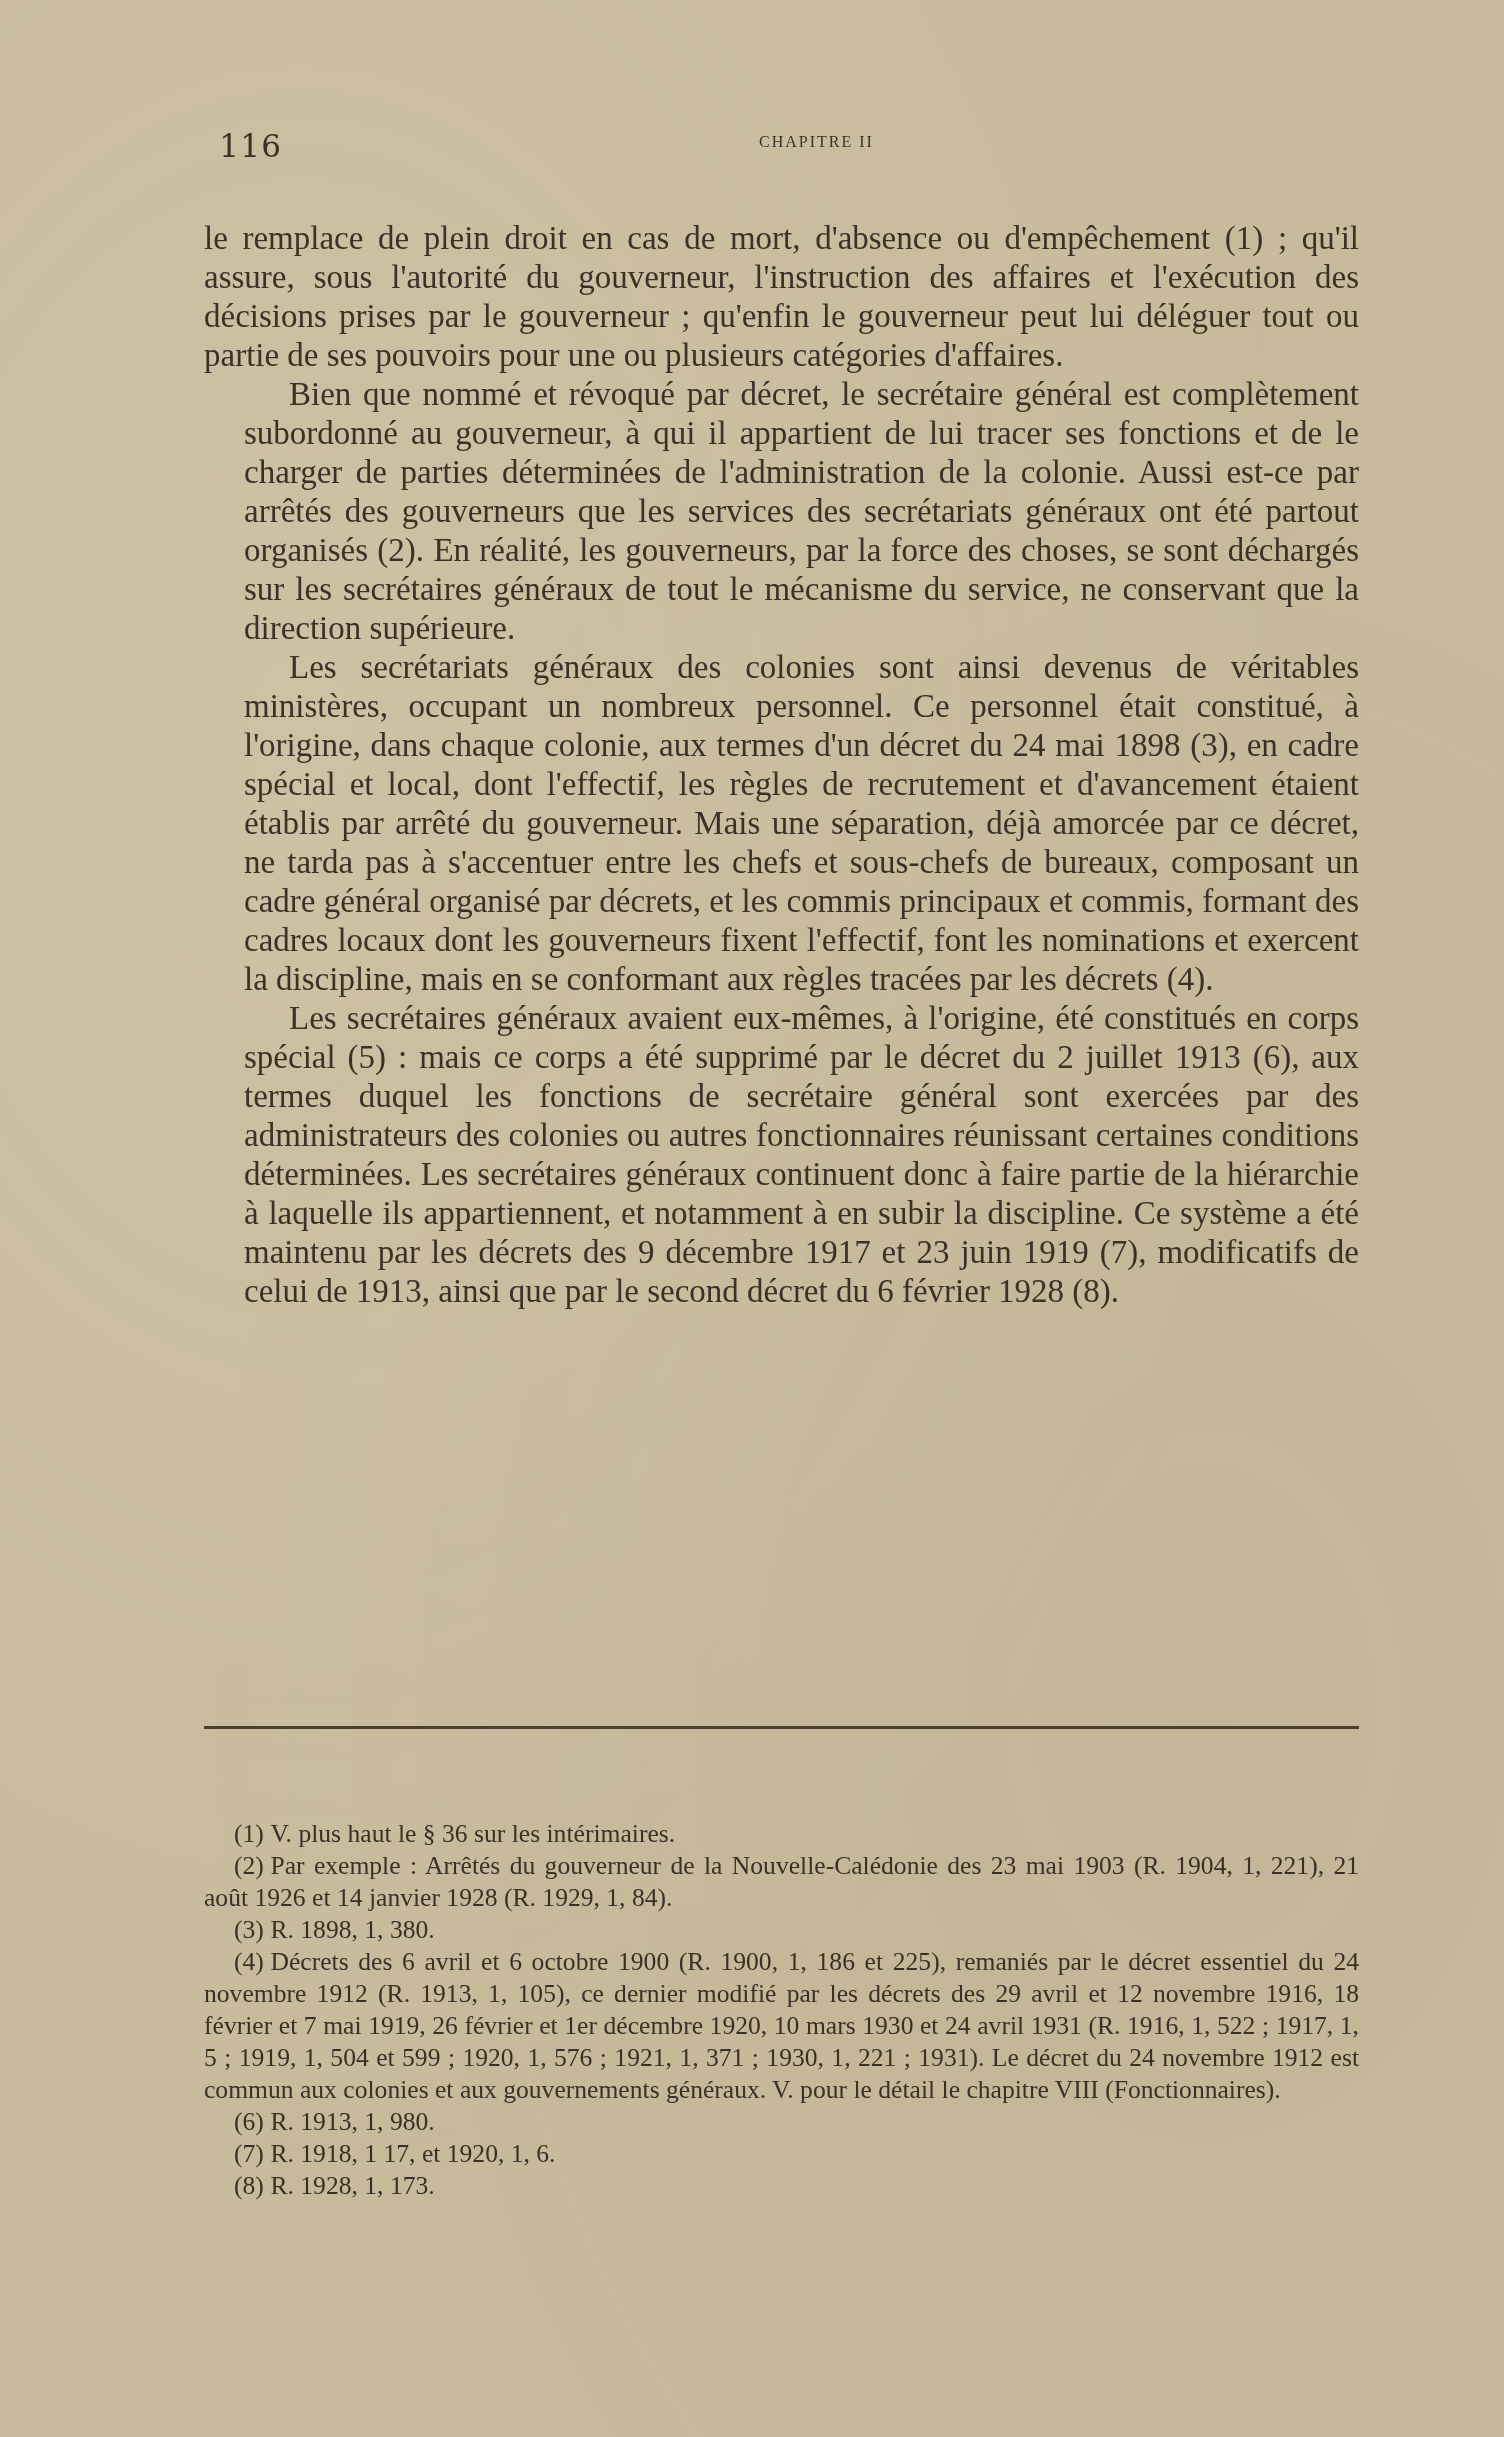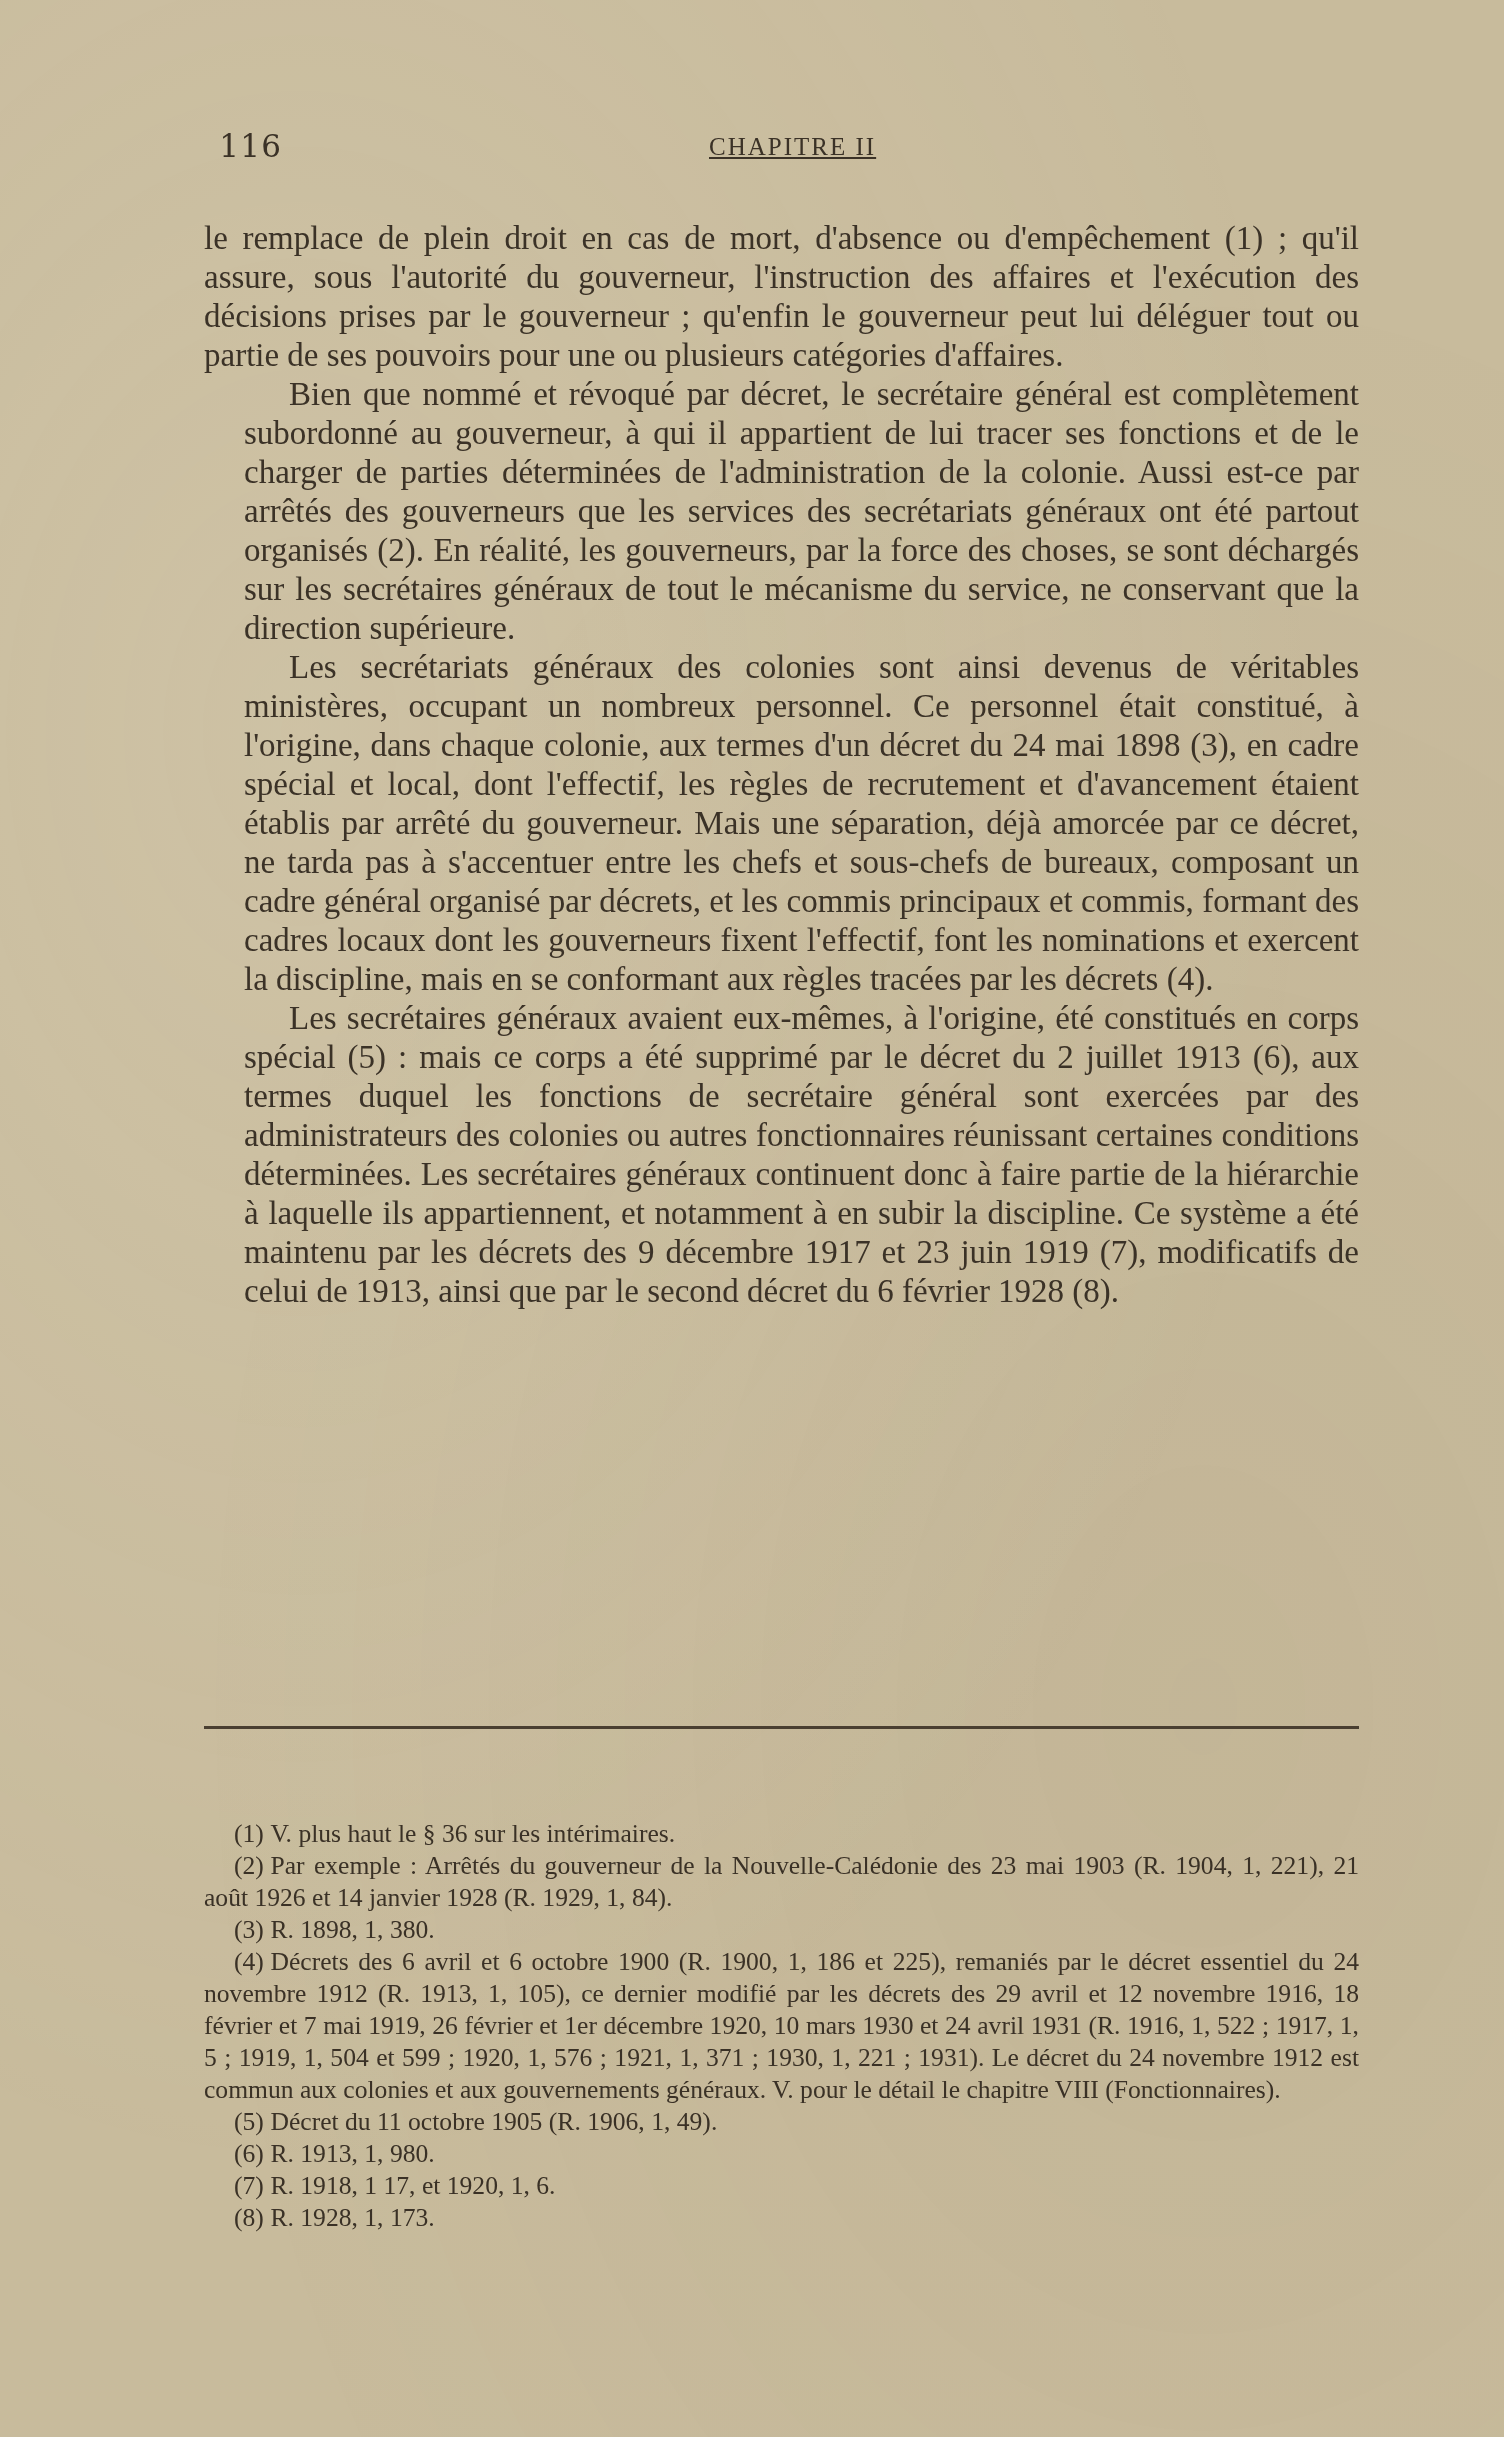--- a/index.html
+++ b/index.html
@@ -35,26 +35,25 @@
   .page-number {
     position: absolute;
     left: 5.2px;
     top: 0;
     font-size: 31px;
     letter-spacing: 1.3px;
     font-family: "DejaVu Serif", serif;
   }
   .chapter-title {
     position: absolute;
-    left: 495px;
+    left: 545px;
     top: 5.2px;
-    font-size: 25px;
+    font-size: 16px;
     letter-spacing: 2px;
     font-family: "Liberation Serif", serif;
-    text-decoration: underline;
   }
   .body-text {
     position: absolute;
     top: 219px;
     left: 0;
     width: 1155px;
     font-family: "Liberation Serif", serif;
     font-size: 33px;
     line-height: 39px;
     text-align: justify;
@@ -112,20 +111,19 @@
     <p class="indent">Les secrétaires généraux avaient eux-mêmes, à l'origine, été constitués en corps spécial (5) : mais ce corps a été supprimé par le décret du 2 juillet 1913 (6), aux termes duquel les fonctions de secrétaire général sont exercées par des administrateurs des colonies ou autres fonctionnaires réunissant certaines conditions déterminées. Les secrétaires généraux continuent donc à faire partie de la hiérarchie à laquelle ils appartiennent, et notamment à en subir la discipline. Ce système a été maintenu par les décrets des 9 décembre 1917 et 23 juin 1919 (7), modificatifs de celui de 1913, ainsi que par le second décret du 6 février 1928 (8).</p>
   </div>
 
   <div class="separator"></div>
 
   <div class="footnotes">
     <p><span class="fn-num">(1)</span><span>V. plus haut le § 36 sur les intérimaires.</span></p>
     <p><span class="fn-num">(2)</span><span>Par exemple : Arrêtés du gouverneur de la Nouvelle-Calédonie des 23 mai 1903 (R. 1904, 1, 221), 21 août 1926 et 14 janvier 1928 (R. 1929, 1, 84).</span></p>
     <p><span class="fn-num">(3)</span><span>R. 1898, 1, 380.</span></p>
     <p><span class="fn-num">(4)</span><span>Décrets des 6 avril et 6 octobre 1900 (R. 1900, 1, 186 et 225), remaniés par le décret essentiel du 24 novembre 1912 (R. 1913, 1, 105), ce dernier modifié par les décrets des 29 avril et 12 novembre 1916, 18 février et 7 mai 1919, 26 février et 1er décembre 1920, 10 mars 1930 et 24 avril 1931 (R. 1916, 1, 522 ; 1917, 1, 5 ; 1919, 1, 504 et 599 ; 1920, 1, 576 ; 1921, 1, 371 ; 1930, 1, 221 ; 1931). Le décret du 24 novembre 1912 est commun aux colonies et aux gouvernements généraux. V. pour le détail le chapitre VIII (Fonctionnaires).</span></p>
-    <p><span class="fn-num">(5)</span><span>Décret du 11 octobre 1905 (R. 1906, 1, 49).</span></p>
     <p><span class="fn-num">(6)</span><span>R. 1913, 1, 980.</span></p>
     <p><span class="fn-num">(7)</span><span>R. 1918, 1 17, et 1920, 1, 6.</span></p>
     <p><span class="fn-num">(8)</span><span>R. 1928, 1, 173.</span></p>
   </div>
 
 </div>
 
 
 </body></html>

